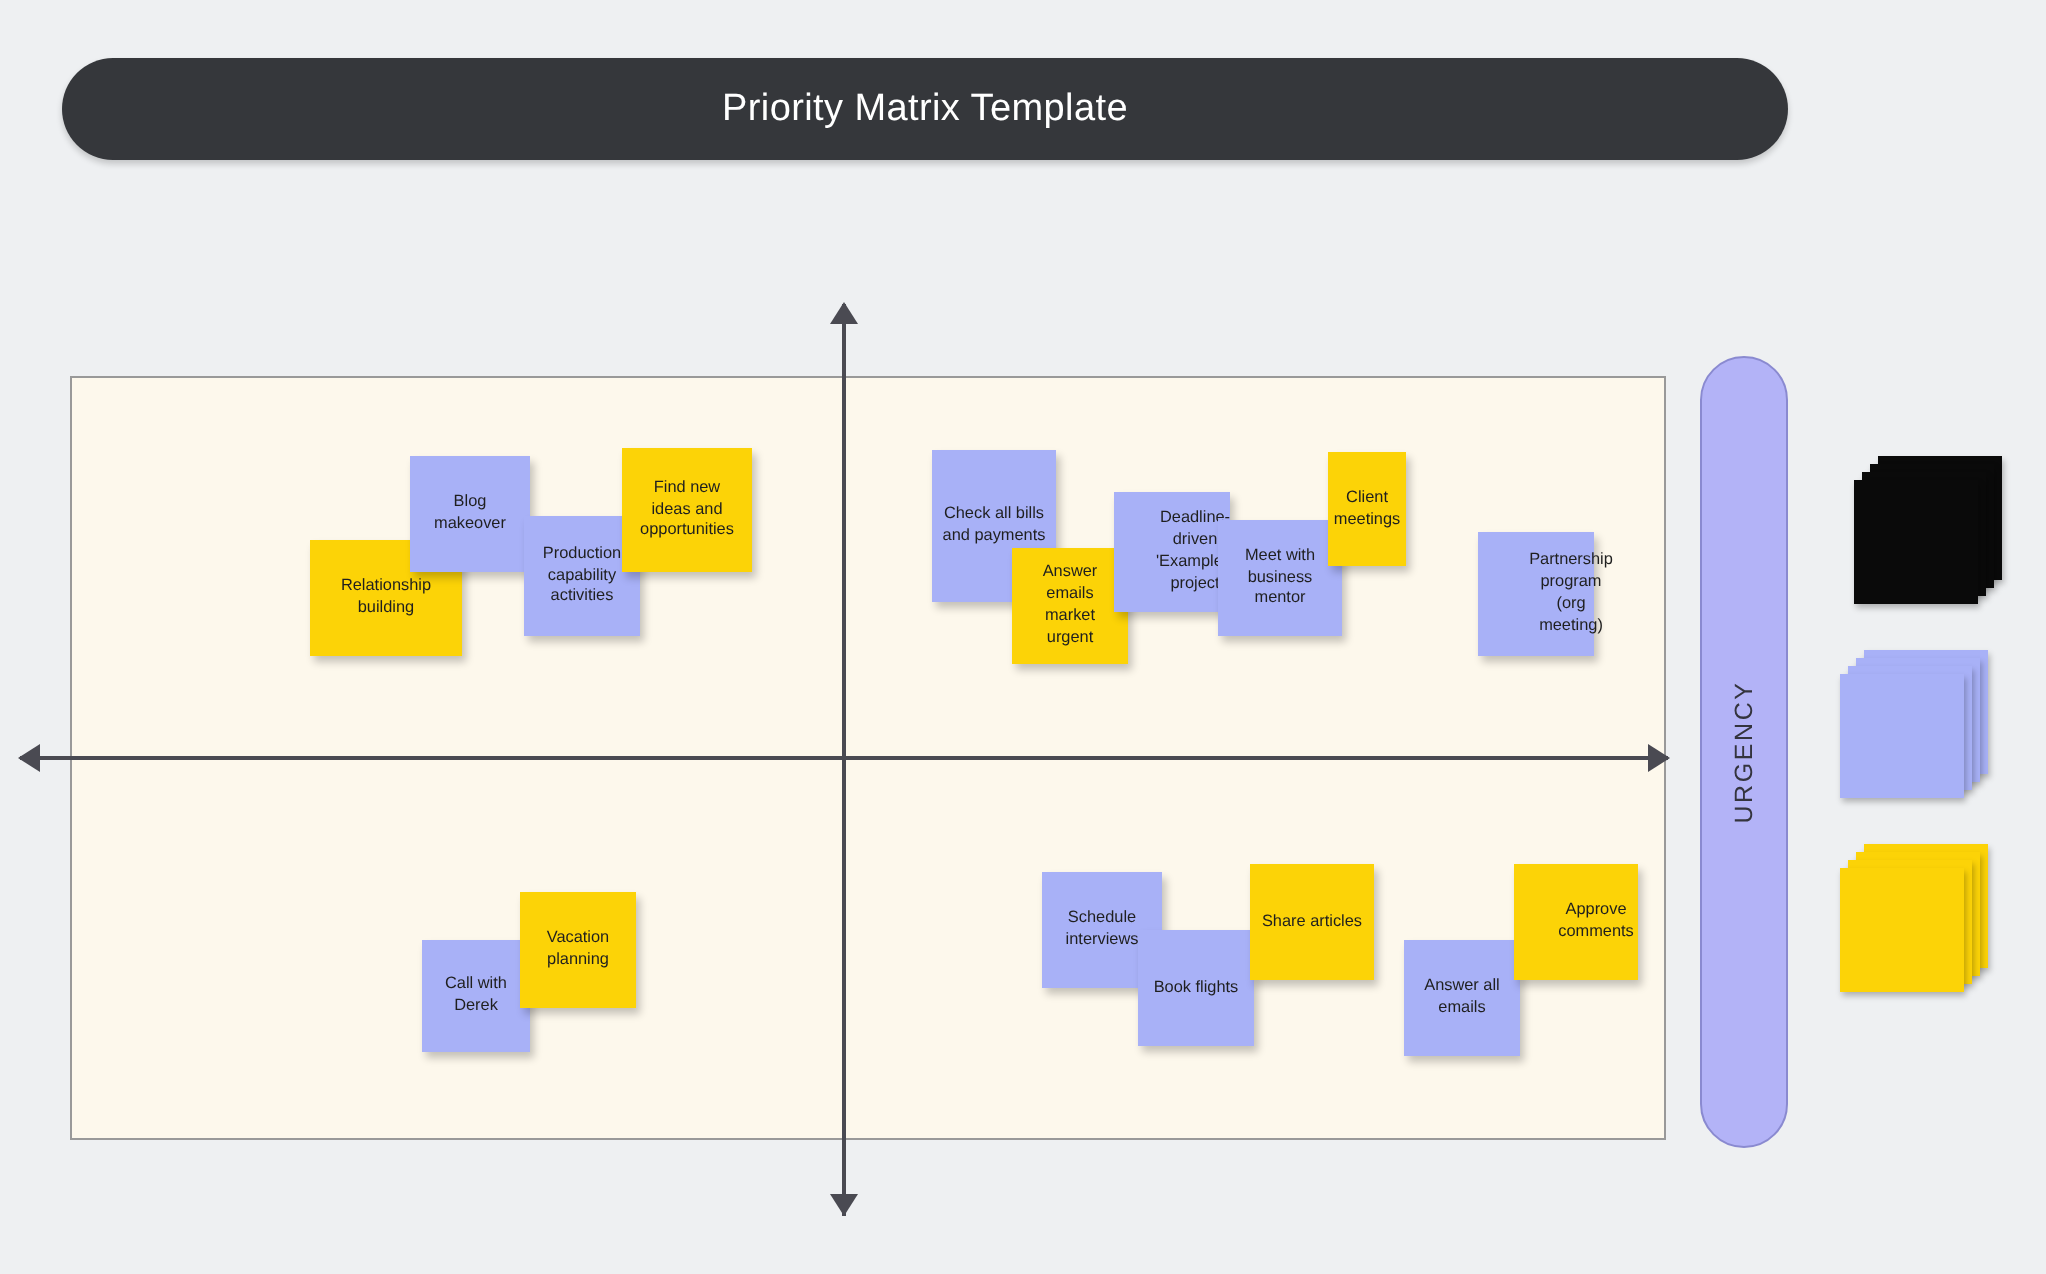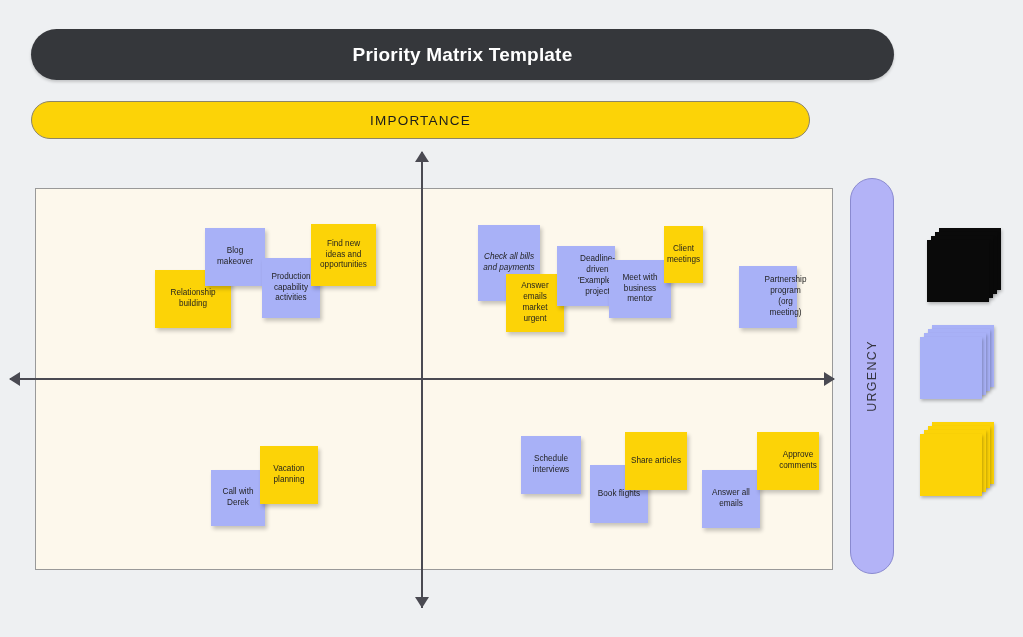--- a/index.html
+++ b/index.html
@@ -25,21 +25,21 @@
     background: #35373b;
     border-radius: 26px;
     display: flex;
     align-items: center;
     justify-content: center;
     box-shadow: 0 2px 3px rgba(0,0,0,0.18);
   }
   .title-text {
     color: #ffffff;
     font-size: 19px;
-    font-weight: bold;
+    font-weight: normal;
     letter-spacing: 0.2px;
   }
 
   
   .importance-bar {
     position: absolute;
     left: 31px; top: 101px;
     width: 779px; height: 38px;
     background: #fcd307;
     border: 1.5px solid #8b8468;
@@ -159,52 +159,49 @@
 </style>
 </head>
 <body>
 
 <div id="canvas">
 
   <div class="title-bar">
     <span class="title-text">Priority Matrix Template</span>
   </div>
 
-  <div class="importance-bar">
-    <span class="importance-text">IMPORTANCE</span>
-  </div>
 
   <div class="urgency-bar">
     <span class="urgency-text">URGENCY</span>
   </div>
 
   <div class="matrix"></div>
 
   <div class="axis-v"></div>
   <div class="axis-h"></div>
   <div class="arrow arrow-up"></div>
   <div class="arrow arrow-down"></div>
   <div class="arrow arrow-left"></div>
   <div class="arrow arrow-right"></div>
 
   <div id="notes-layer">
       <div class="note yellow" style="left: 155px; top: 270px; width: 76px; height: 58px;">Relationship building</div>
       <div class="note blue" style="left: 205px; top: 228px; width: 60px; height: 58px;">Blog makeover</div>
       <div class="note blue" style="left: 262px; top: 258px; width: 58px; height: 60px;">Production capability activities</div>
       <div class="note yellow" style="left: 311px; top: 224px; width: 65px; height: 62px;">Find new ideas and opportunities</div>
-      <div class="note blue" style="left: 478px; top: 225px; width: 62px; height: 76px; font-style: italic;">Check all bills and payments</div>
+      <div class="note blue" style="left: 466px; top: 225px; width: 62px; height: 76px;">Check all bills and payments</div>
       <div class="note yellow" style="left: 506px; top: 274px; width: 58px; height: 58px;">Answer emails market urgent</div>
       <div class="note blue" style="left: 557px; top: 246px; width: 58px; height: 60px; padding-left: 28px;">Deadline-driven 'Examples' project</div>
       <div class="note blue" style="left: 609px; top: 260px; width: 62px; height: 58px;">Meet with business mentor</div>
       <div class="note yellow" style="left: 664px; top: 226px; width: 39px; height: 57px;">Client meetings</div>
       <div class="note blue" style="left: 739px; top: 266px; width: 58px; height: 62px; padding-left: 40px;">Partnership program (org meeting)</div>
       <div class="note blue" style="left: 211px; top: 470px; width: 54px; height: 56px;">Call with Derek</div>
       <div class="note yellow" style="left: 260px; top: 434px; width: 58px; height: 58px; margin-top: 12px;">Vacation planning</div>
       <div class="note blue" style="left: 521px; top: 436px; width: 60px; height: 58px;">Schedule interviews</div>
-      <div class="note blue" style="left: 590px; top: 465px; width: 58px; height: 58px;">Book flights</div>
+      <div class="note blue" style="left: 569px; top: 465px; width: 58px; height: 58px;">Book flights</div>
       <div class="note yellow" style="left: 625px; top: 432px; width: 62px; height: 58px;">Share articles</div>
       <div class="note blue" style="left: 702px; top: 470px; width: 58px; height: 58px;">Answer all emails</div>
       <div class="note yellow" style="left: 757px; top: 432px; width: 62px; height: 58px; padding-left: 25px;">Approve comments</div>
     </div>
   <div id="palette-layer">
       <div class="stack" style="left: 927px; top: 228px; width: 80px; height: 80px;">
         <div class="sheet s0 black"></div>
         <div class="sheet s1 black"></div>
         <div class="sheet s2 black"></div>
         <div class="sheet s3 black"></div>

